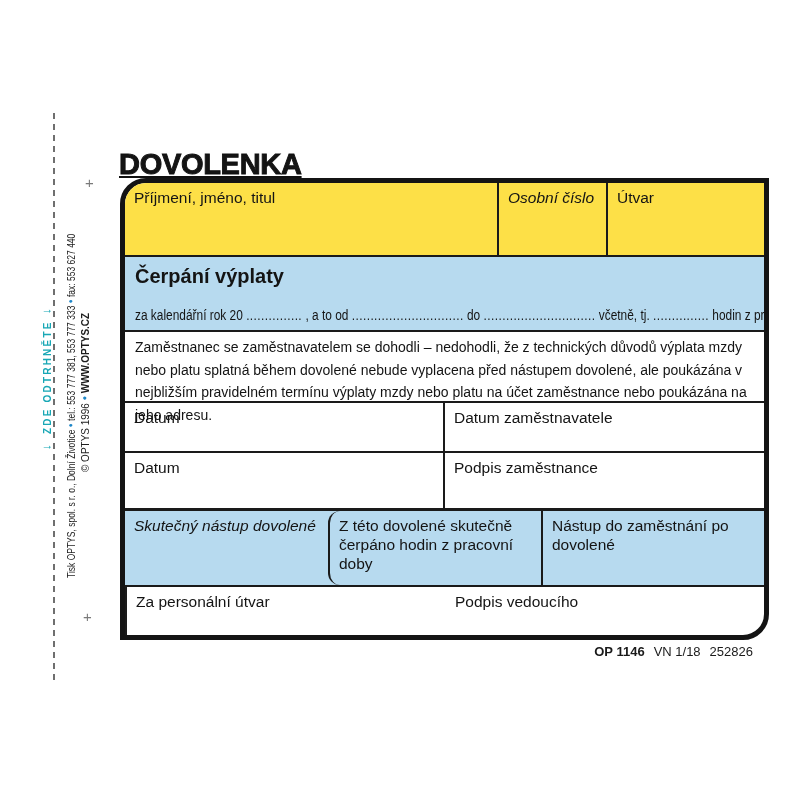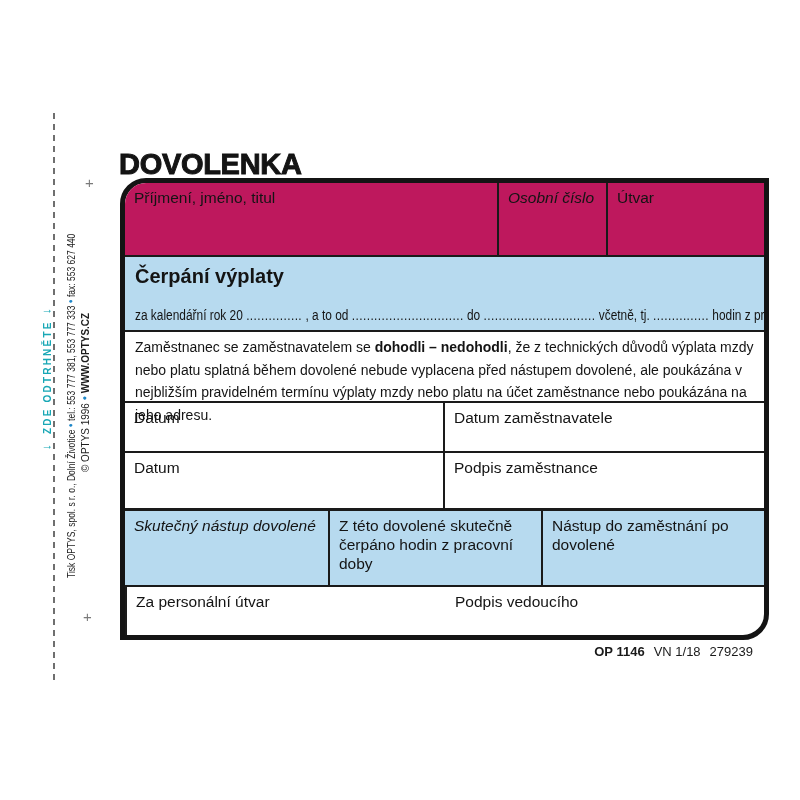--- a/index.html
+++ b/index.html
@@ -1,21 +1,21 @@
 <!DOCTYPE html>
 <html><head>
 <meta charset="utf-8">
 <style>
   html,body{margin:0;padding:0;background:#fff;}
   #canvas{position:relative;width:800px;height:800px;background:#ffffff;overflow:hidden;
           font-family:"Liberation Sans","DejaVu Sans",sans-serif;color:#141414;}
 
   
   .title{position:absolute;left:119px;top:148px;font-size:29px;font-weight:700;
-         letter-spacing:-0.3px;-webkit-text-stroke:0.9px #101010;}
+         letter-spacing:-0.3px;text-decoration:underline;-webkit-text-stroke:0.9px #101010;}
 
   
   .perf{position:absolute;left:53px;top:113px;width:2px;height:572px;
         background:repeating-linear-gradient(to bottom,#6f6f6f 0 6px,transparent 6px 11px);}
   .cross{position:absolute;color:#7a7a7a;font-size:15px;line-height:15px;}
   .cross.c1{left:85px;top:175px;}
   .cross.c2{left:83px;top:609px;}
 
   
   .vrot{position:absolute;transform-origin:0 0;white-space:nowrap;line-height:13px;}
@@ -51,21 +51,21 @@
   .c-w318{width:318px;}
   .c-w212{width:203px;font-style:italic;}
   .c-w213{width:213px;}
 
   .heading{font-size:20px;font-weight:700;padding:8px 10px 0 10px;}
   .fillline{position:absolute;left:10px;bottom:7px;white-space:nowrap;font-size:14px;
             transform:scaleX(0.85);transform-origin:0 100%;}
   .fillline .dots{letter-spacing:0.5px;}
 
   .para{padding:4px 10px 0 10px;font-size:14px;line-height:22.5px;text-align:left;}
-  .para b{font-weight:700;}
+  .para b{font-weight:400;}
 
   .footer{position:absolute;right:47px;top:644px;font-size:13px;color:#1a1a1a;white-space:nowrap;}
   .footer .formno{font-weight:700;text-align:center;}
   .footer .gap{margin-left:9px;}
 </style>
 </head>
 <body>
 
 <div id="canvas">
 
@@ -89,21 +89,21 @@
   <div class="vrot imprint2">
     <span>© OPTYS 1996</span>
     <span class="dotsep" style="color:#1d86c8;">●</span>
     <span class="web">WWW.OPTYS.CZ</span>
   </div>
 
   <div class="title">DOVOLENKA</div>
 
   <div class="form">
 
-    <div class="row r1" style="background:#be185d;justify-content:space-between;">
+    <div class="row r1" style="background:#fde047;justify-content:space-between;">
       <div class="cell c-w373">
         <span>Příjmení, jméno, titul</span>
       </div>
       <div class="cell c-w109 vline">
         <span>Osobní číslo</span>
       </div>
       <div class="cell c-flex vline">
         <span>Útvar</span>
       </div>
     </div>
@@ -136,36 +136,36 @@
       </div>
       <div class="cell c-flex vline">
         <span>Podpis zaměstnance</span>
       </div>
     </div>
 
     <div class="row r6 rule3" style="background:#b7daef;">
       <div class="cell c-w212">
         <span>Skutečný nástup dovolené</span>
       </div>
-      <div class="cell c-w213 vline" style="">
+      <div class="cell c-w213 vline" style="border-radius:12px;">
         <span>Z této dovolené skutečně čerpáno hodin z pracovní doby</span>
       </div>
       <div class="cell c-flex vline">
         <span>Nástup do zaměstnání po dovolené</span>
       </div>
     </div>
 
     <div class="row r7 rule">
       <div class="cell c-flex vline">
         <span>Za personální útvar</span>
       </div>
       <div class="cell c-w318">
         <span>Podpis vedoucího</span>
       </div>
     </div>
 
   </div>
 
   <div class="footer">
-    <span class="formno">OP 1146</span><span class="gap">VN 1/18</span><span class="gap">279239</span>
+    <span class="formno">OP 1146</span><span class="gap">VN 1/18</span><span class="gap">252826</span>
   </div>
 
 </div>
 
 </body></html>

